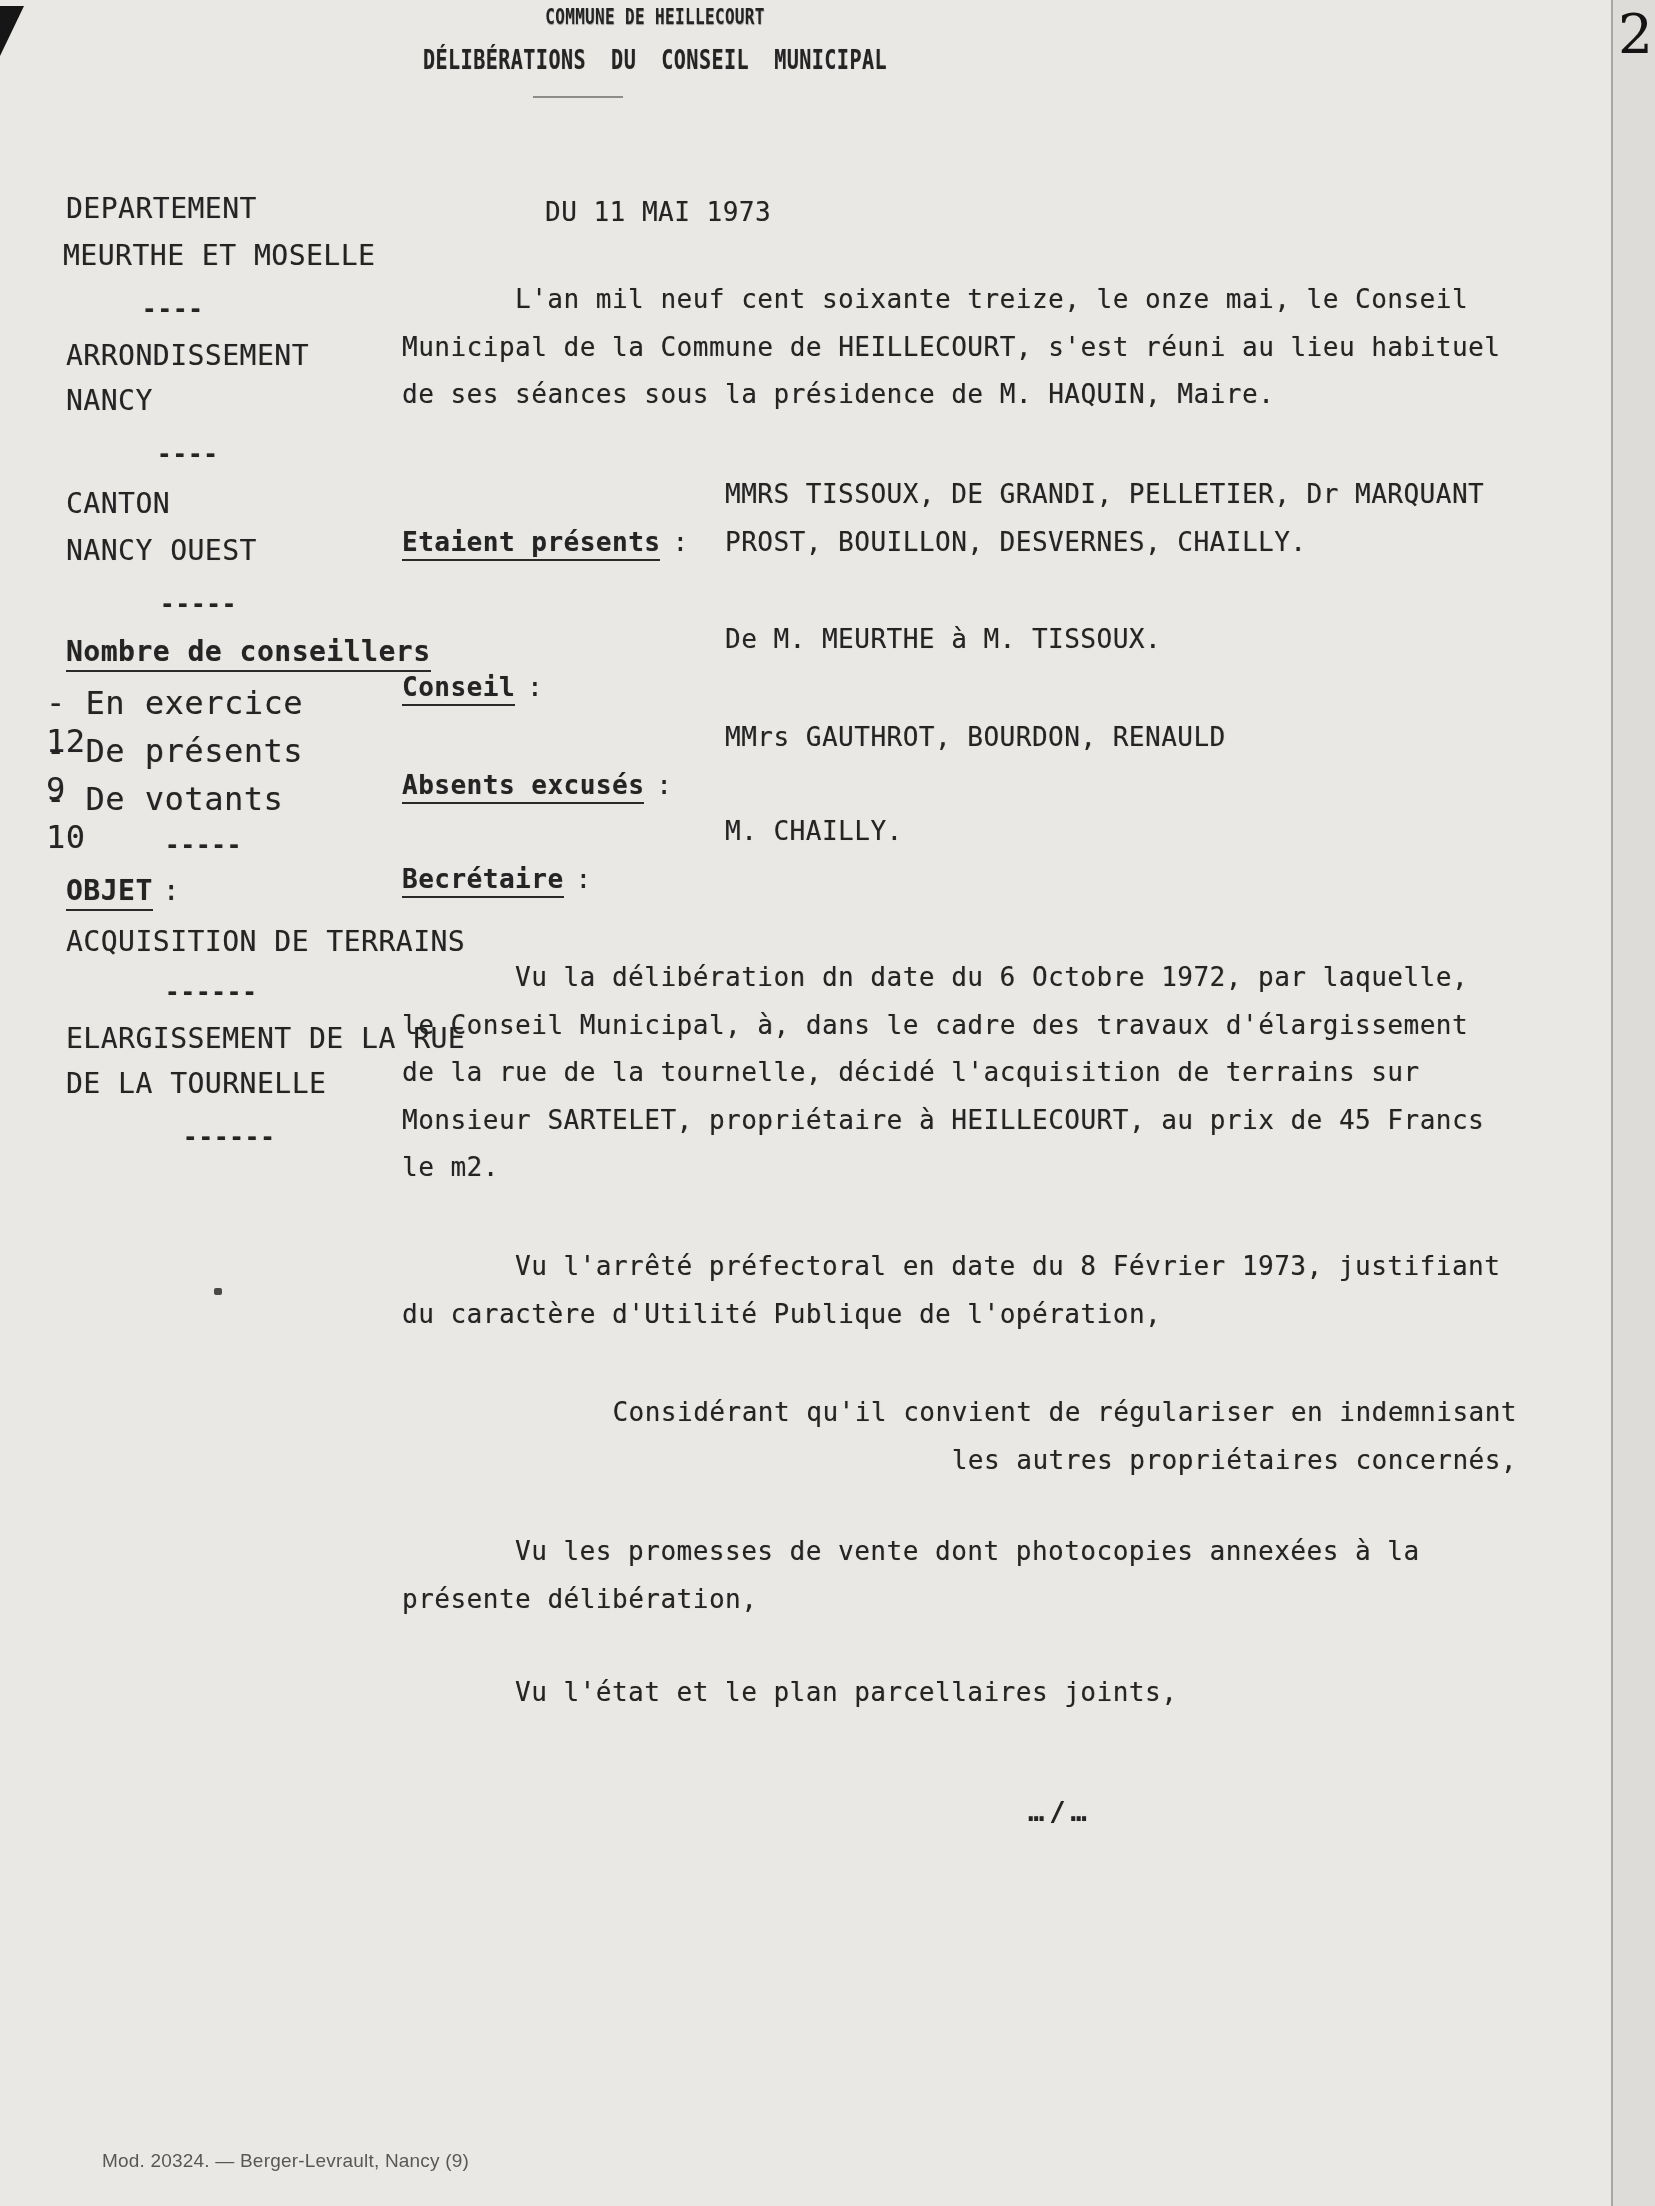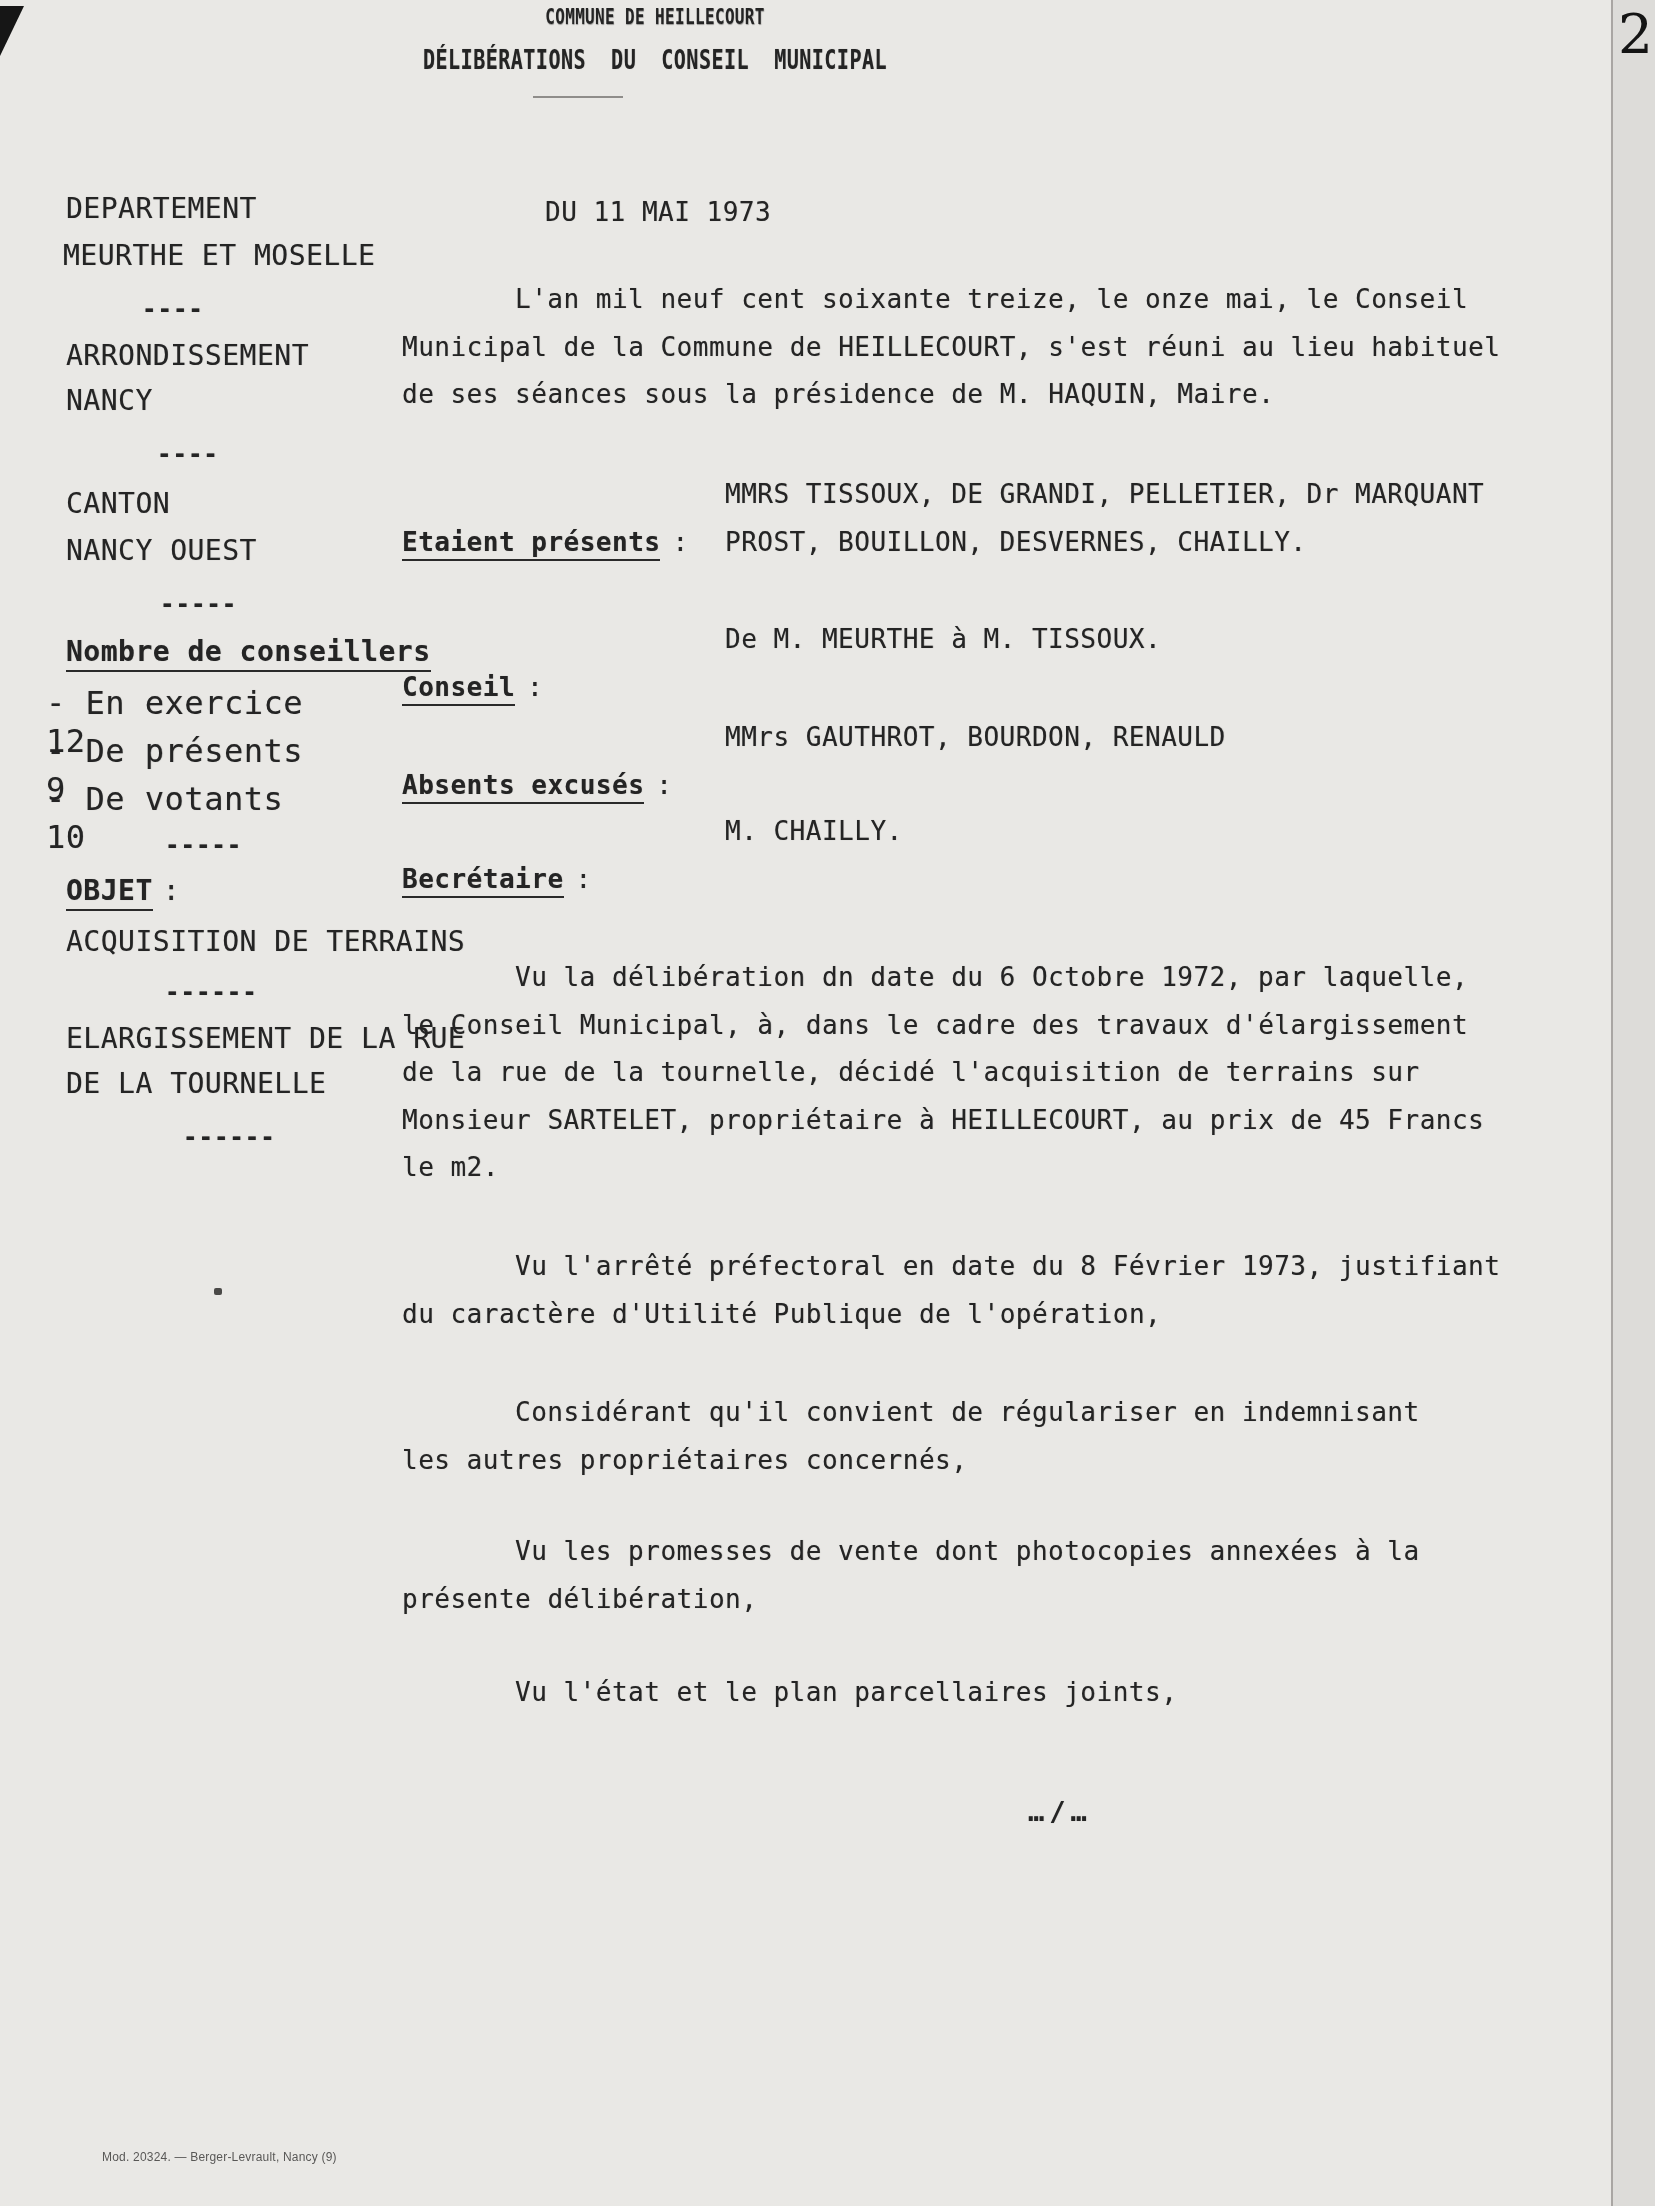--- a/index.html
+++ b/index.html
@@ -30,21 +30,21 @@
   .att-label{ white-space:pre; }
   .att-colon{ margin-left:12px; }
   .att-value{ position:absolute; left:323px; top:0; width:790px; white-space:pre-line; line-height:47.5px; }
   .para{ left:402px; width:1115px; text-indent:113px; }
   .c-row{ position:absolute; left:46px; width:332px; display:flex; justify-content:space-between; font-size:32px; letter-spacing:0.5px; white-space:pre;flex-direction:column; }
   .page-number{ position:absolute; left:1618px; top:2px; font-family:"DejaVu Serif", serif; font-size:55px; color:#141414; }
   .edge-strip{ position:absolute; left:1611px; top:0; width:44px; height:2206px; background:rgba(120,118,114,0.10); border-left:2px solid rgba(125,122,118,0.55); }
   .corner-mark{ position:absolute; left:0; top:6px; width:24px; height:50px; background:#161616; clip-path:polygon(0 0,100% 0,0 100%); }
   .speck{ position:absolute; left:214px; top:1288px; width:8px; height:7px; background:#2e2d2c; border-radius:2px; opacity:0.85; }
   .dots{ position:absolute; left:1028px; top:1796px; font-size:27px; font-weight:bold; letter-spacing:5px; white-space:pre; }
-  .footer-imprint{ position:absolute; left:102px; top:2150px; font-family:"Liberation Sans", sans-serif; font-size:12px; letter-spacing:0.2px; color:#3f3e3d; opacity:0.85; filter:blur(0.4px); white-space:pre; }
+  .footer-imprint{ position:absolute; left:102px; top:2150px; font-family:"Liberation Sans", sans-serif; font-size:19px; letter-spacing:0.2px; color:#3f3e3d; opacity:0.85; filter:blur(0.4px); white-space:pre; }
 </style>
 </head>
 <body>
 
 <div class="page">
 
   <div class="corner-mark"></div>
   <div class="edge-strip"></div>
   <div class="speck"></div>
   <div class="page-number">2</div>
@@ -109,21 +109,21 @@
     <div class="att-value ink">M. CHAILLY.</div>
   </div>
 
   <div class="tw para ink" style="top:954px;">Vu la délibération dn date du 6 Octobre 1972, par laquelle,
 le Conseil Municipal, à, dans le cadre des travaux d'élargissement
 de la rue de la tournelle, décidé l'acquisition de terrains sur
 Monsieur SARTELET, propriétaire à HEILLECOURT, au prix de 45 Francs
 le m2.</div>
   <div class="tw para ink" style="top:1243px;">Vu l'arrêté préfectoral en date du 8 Février 1973, justifiant
 du caractère d'Utilité Publique de l'opération,</div>
-  <div class="tw para ink" style="top:1389px;">Considérant qu'il convient de régulariser en indemnisant
+  <div class="tw para ink" style="top:1389px;text-align:right;">Considérant qu'il convient de régulariser en indemnisant
 les autres propriétaires concernés,</div>
   <div class="tw para ink" style="top:1528px;">Vu les promesses de vente dont photocopies annexées à la
 présente délibération,</div>
   <div class="tw para ink" style="top:1669px;">Vu l'état et le plan parcellaires joints,</div>
 
   <div class="dots ink">…/…</div>
 
   <div class="footer-imprint">Mod. 20324. — Berger-Levrault, Nancy (9)</div>
 
 </div>

